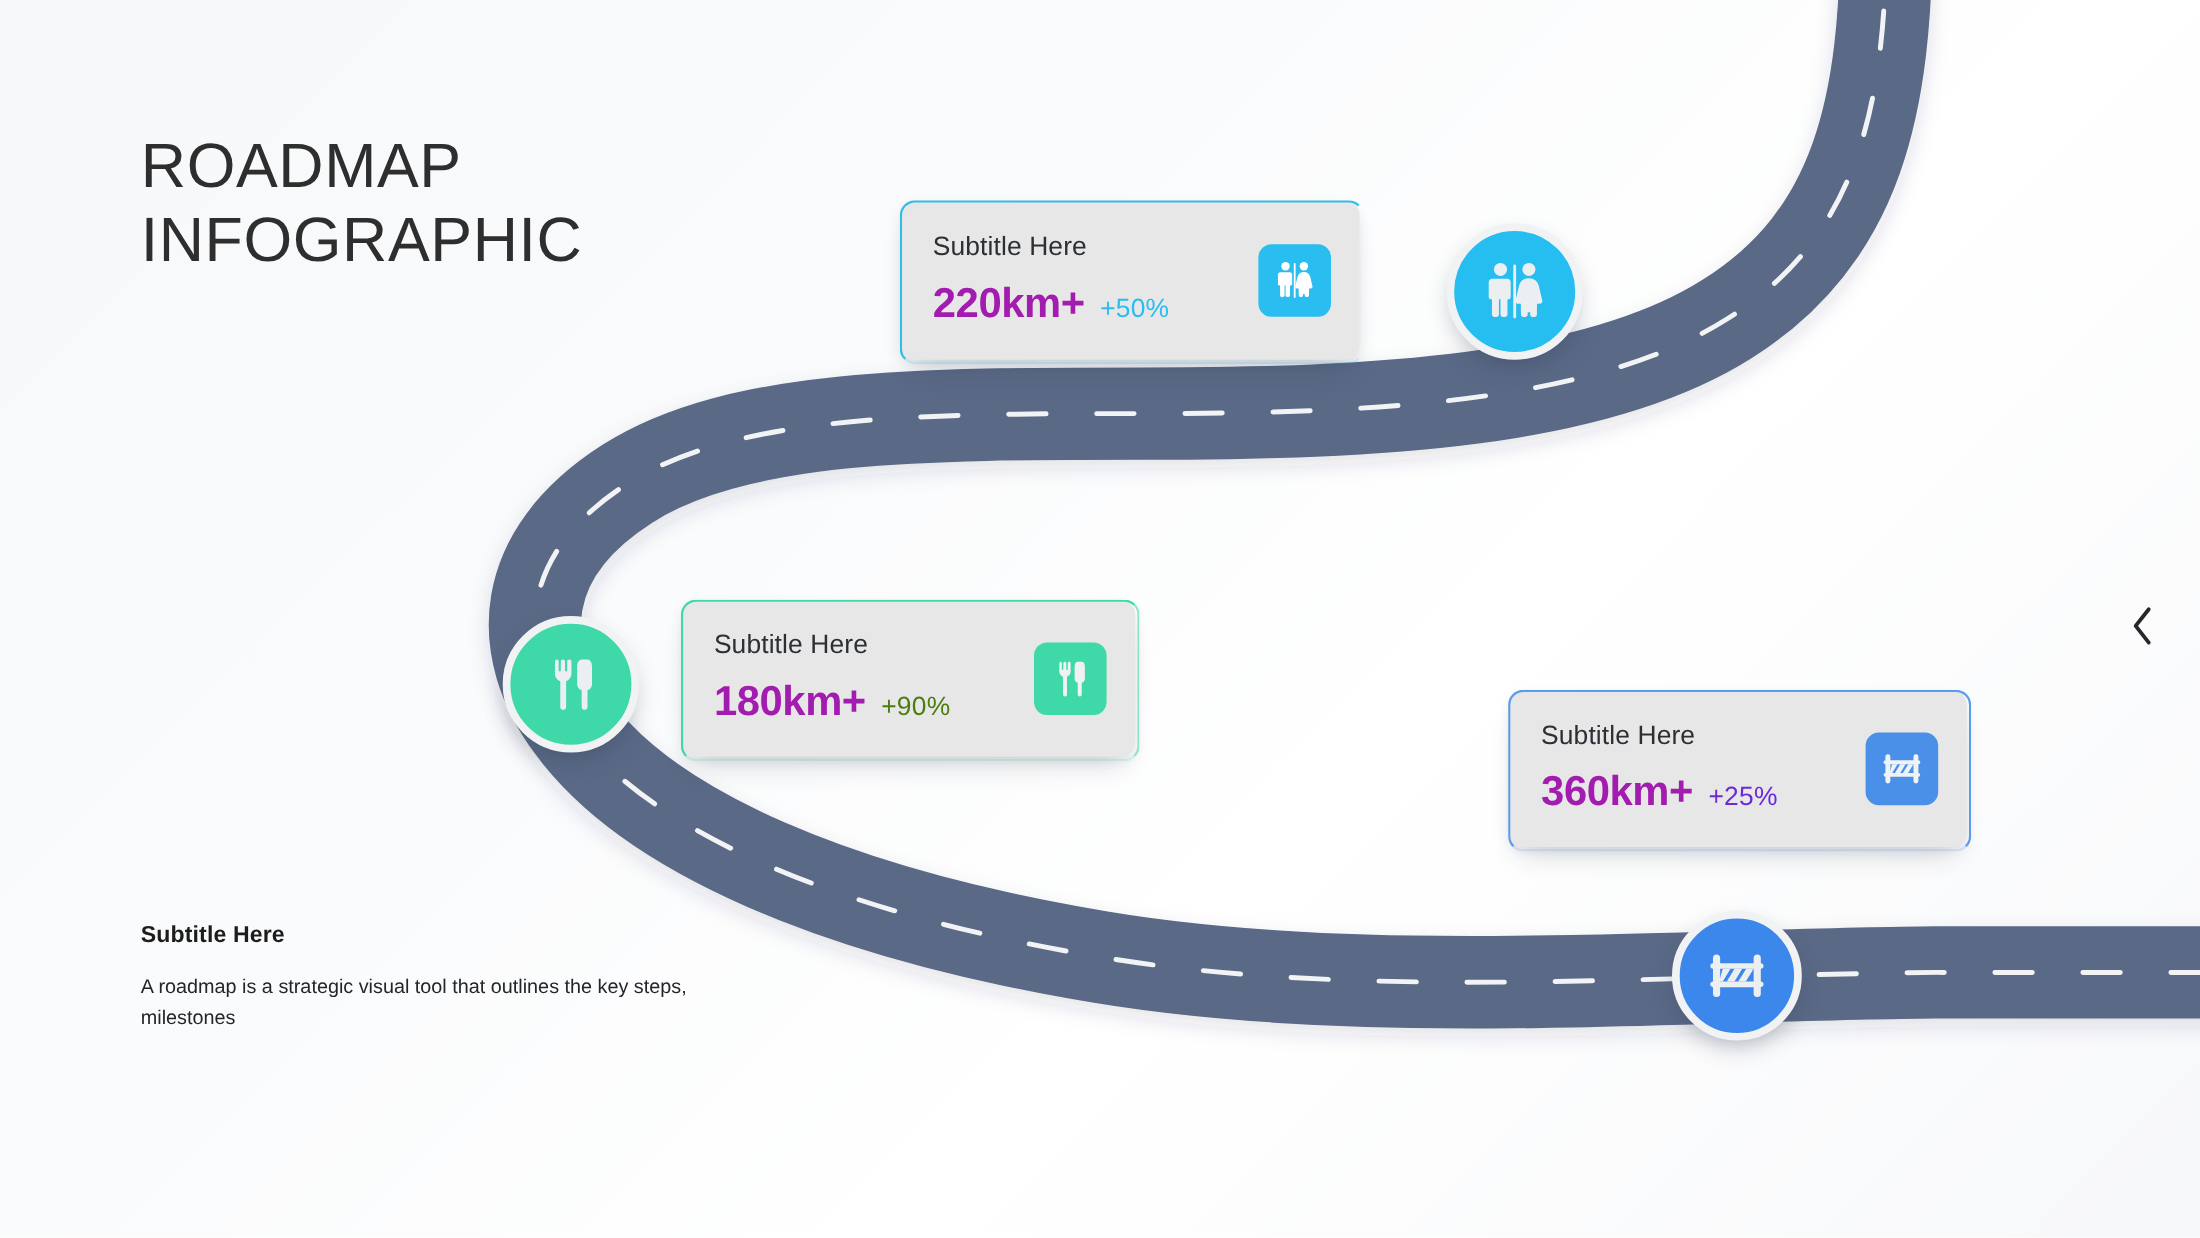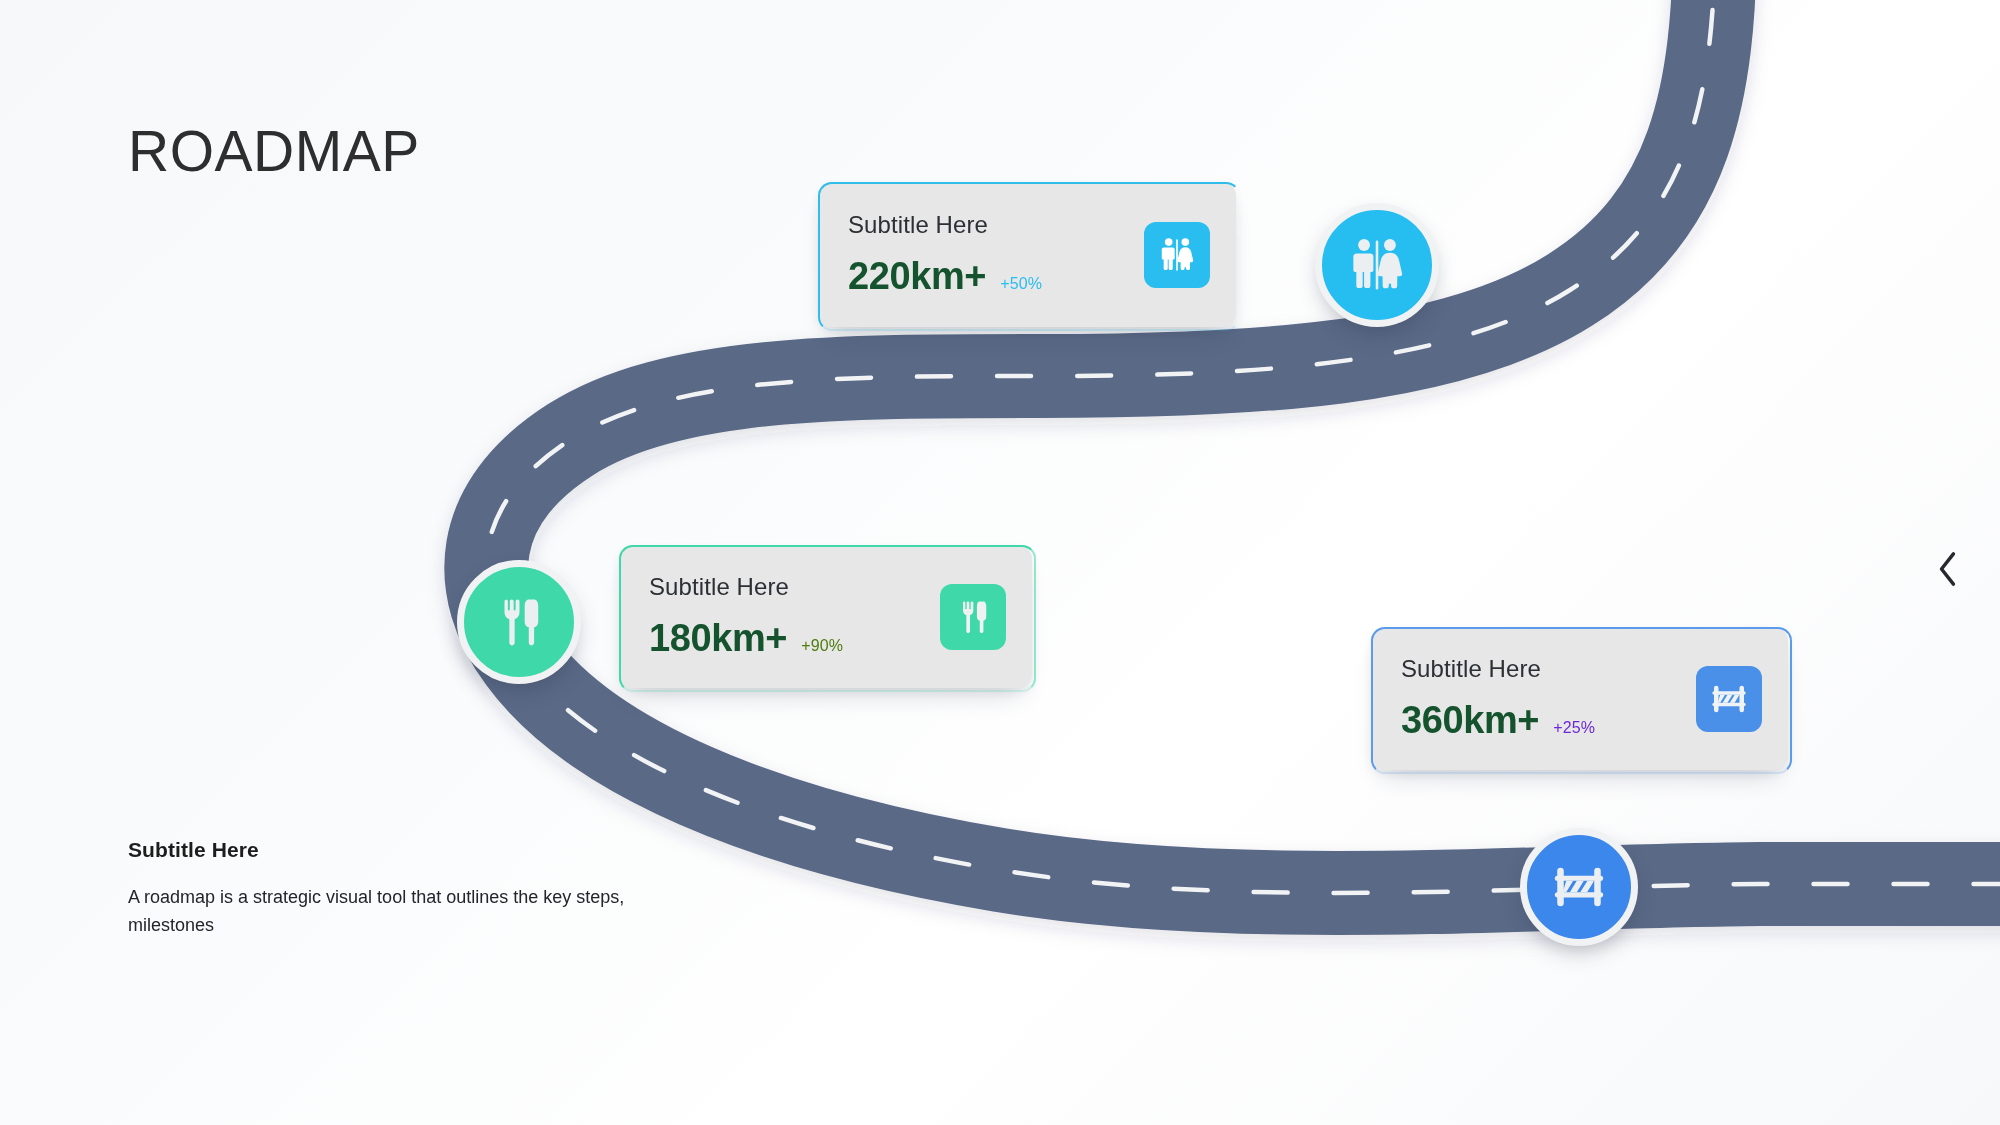--- a/index.html
+++ b/index.html
@@ -93,25 +93,25 @@
     letter-spacing:0.1px;
   }
   .card-metric-row {
     display:flex;
     align-items:baseline;
     gap:14px;
   }
   .card-value {
     font-size:38px;
     font-weight:700;
-    color:#14532d;
+    color:#a21caf;
     letter-spacing:-0.4px;
   }
   .card-delta {
-    font-size:16px;
+    font-size:24px;
     font-weight:400;
     letter-spacing:0.2px;
   }
   .card-icon {
     width:66px; height:66px;
     border-radius:12px;
     display:flex;
     align-items:center;
     justify-content:center;
     flex:0 0 auto;
@@ -204,20 +204,21 @@
              C 1450 366, 1250 376, 1040 376
              C 840 376, 670 376, 570 440
              C 470 504, 468 590, 520 660
              C 590 756, 760 830, 1000 870
              C 1240 910, 1520 886, 1760 884
              L 2060 884" fill="none" stroke="#ffffff" stroke-width="4.5" stroke-linecap="round" stroke-dasharray="34 46" opacity="0.92"></path>
   </svg>
 
   <div class="title-block">
     <div class="title-line">ROADMAP</div>
+    <div class="title-line">INFOGRAPHIC</div>
   </div>
 
   <div class="desc-block">
     <div class="desc-title">Subtitle Here</div>
     <div class="desc-body">A roadmap is a strategic visual tool that outlines the key steps, milestones</div>
   </div>
 
   <div class="card" id="card-restroom">
     <div class="card-text">
       <div class="card-subtitle">Subtitle Here</div>

